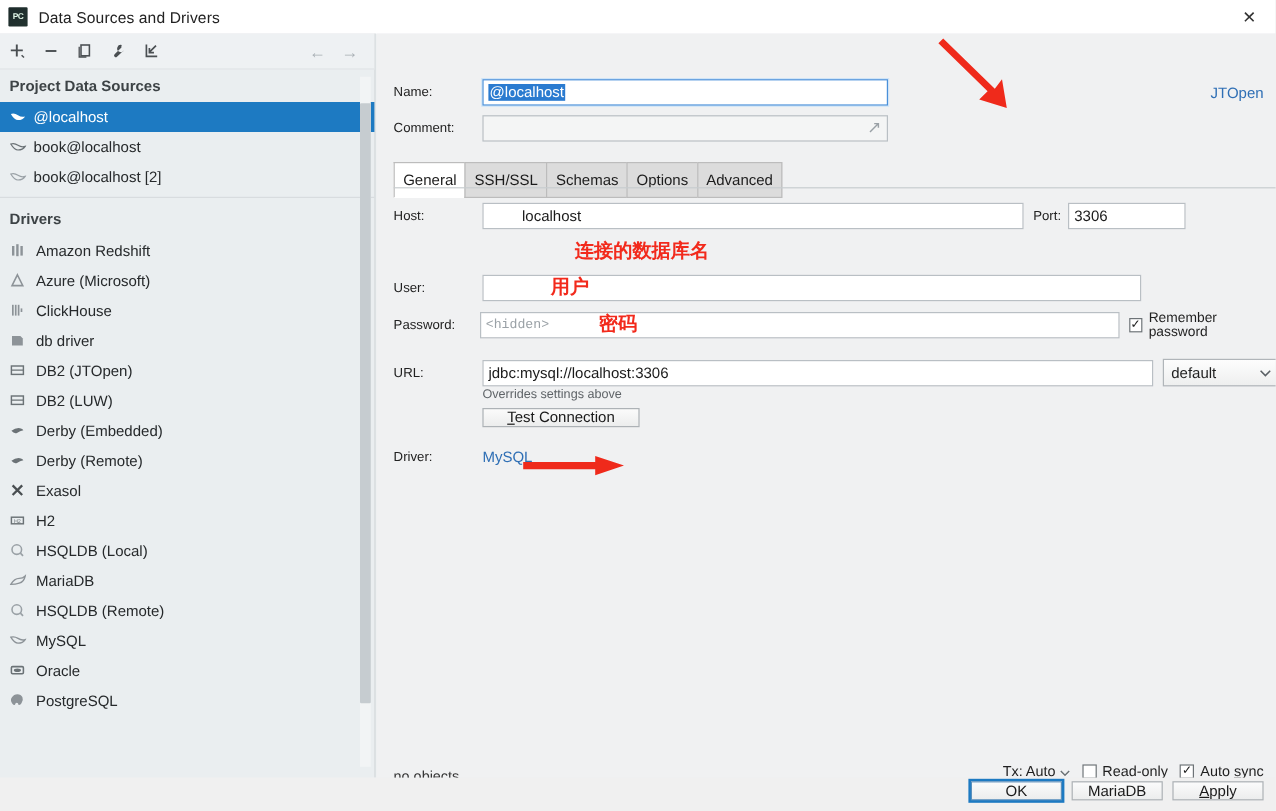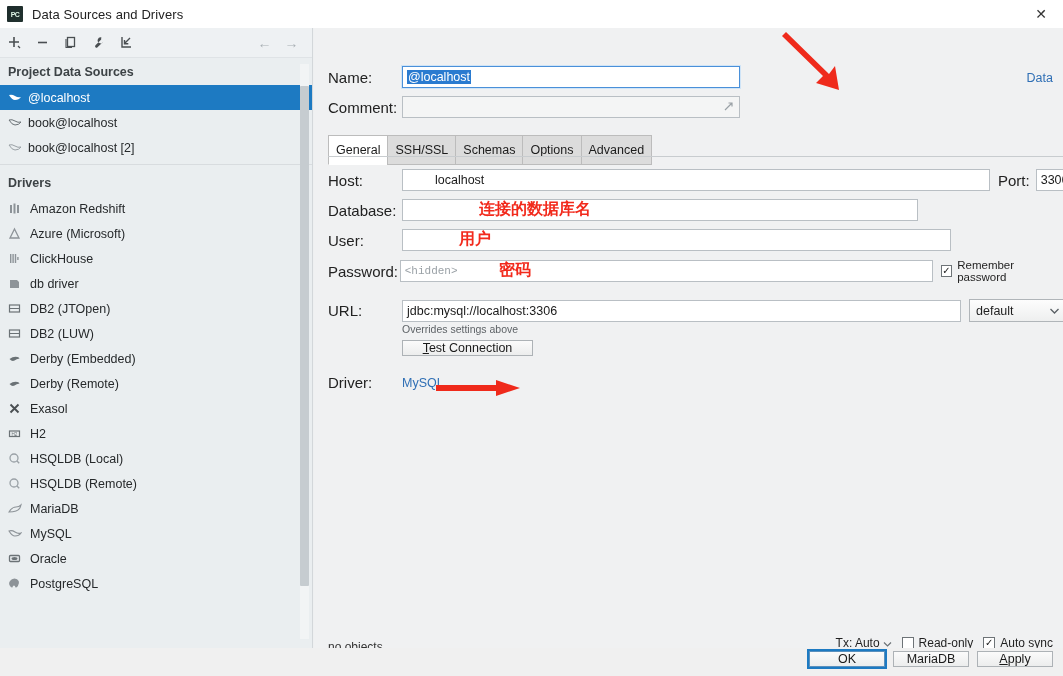--- a/index.html
+++ b/index.html
@@ -89,21 +89,21 @@
     position: absolute; right: 3px; top: 58px; width: 9px; height: 500px;
     background: #c6ccd0; border-radius: 1px; cursor: pointer;
   }
 
   
   #right-panel {
     position: absolute; left: 314px; top: 28px; width: 749px; height: 620px;
     background: #f0f1f2;
   }
   .frow { display: flex; align-items: center; }
-  .flabel { font-size: 15px; color: #222; }
+  .flabel { font-size: 11px; color: #222; }
 
   .tinput {
     background: #ffffff; border: 1px solid #b9bfc4;
     height: 22px; font-size: 12.5px; color: #1a1a1a;
     padding: 0 4px; display: flex; align-items: center;
     font-family: "Liberation Sans", sans-serif;
   }
   .tinput.focused { border: 1px solid #4a90d9; box-shadow: 0 0 0 1px #cfe4f7; }
 
   .sel-text { background: #2a7bd0; color: #fff; padding: 0 1px; }
@@ -338,34 +338,34 @@
         <span class="ic">
             <svg width="13" height="13" viewBox="0 0 13 13">
               <circle cx="6" cy="6" r="4" fill="none" stroke="#9aa1a6" stroke-width="1.3"></circle>
               <path d="M9 9 L11.2 11.2" stroke="#9aa1a6" stroke-width="1.4"></path>
             </svg>
           </span>
         <span>HSQLDB (Local)</span>
       </div>
       <div class="drv-row">
         <span class="ic">
+            <svg width="14" height="12" viewBox="0 0 14 12">
+              <path d="M1 9 q3 -5 7 -5 q3 0 5 -2 q-1 5 -5 6 q-3 1 -7 1z" fill="none" stroke="#8d9398" stroke-width="1.1"></path>
+            </svg>
+          </span>
+        <span>MariaDB</span>
+      </div>
+      <div class="drv-row">
+        <span class="ic">
             <svg width="13" height="13" viewBox="0 0 13 13">
               <circle cx="6" cy="6" r="4" fill="none" stroke="#9aa1a6" stroke-width="1.3"></circle>
               <path d="M9 9 L11.2 11.2" stroke="#9aa1a6" stroke-width="1.4"></path>
             </svg>
           </span>
         <span>HSQLDB (Remote)</span>
-      </div>
-      <div class="drv-row">
-        <span class="ic">
-            <svg width="14" height="12" viewBox="0 0 14 12">
-              <path d="M1 9 q3 -5 7 -5 q3 0 5 -2 q-1 5 -5 6 q-3 1 -7 1z" fill="none" stroke="#8d9398" stroke-width="1.1"></path>
-            </svg>
-          </span>
-        <span>MariaDB</span>
       </div>
       <div class="drv-row">
         <span class="ic">
             <svg width="14" height="12" viewBox="0 0 14 12">
               <path d="M1 3 q3 -1 6 1 q3 2 6 1 q-2 3 -6 3 q-3 0 -6 -5z" fill="none" stroke="#8d9398" stroke-width="1.1"></path>
             </svg>
           </span>
         <span>MySQL</span>
       </div>
       <div class="drv-row">
@@ -405,48 +405,42 @@
       <div class="tinput" style="width:338px; background:#f4f5f5; position:relative;">
         <span></span>
         <span style="position:absolute; right:4px; top:3px;">
           <svg width="13" height="13" viewBox="0 0 13 13">
               <path d="M3 10 L10 3 M6.5 3 L10 3 L10 6.5" fill="none" stroke="#9aa1a6" stroke-width="1.2"></path>
             </svg>
         </span>
       </div>
     </div>
 
-    <div id="reset-link">Data</div>
+    <div id="reset-link">JTOpen</div>
 
     <div id="tabs">
       <div class="tab active">General</div>
       <div class="tab">SSH/SSL</div>
       <div class="tab">Schemas</div>
       <div class="tab">Options</div>
       <div class="tab">Advanced</div>
     </div>
     <div id="tab-underline"></div>
 
     <div class="frow" style="position:absolute; left:14px; top:141px;">
       <div class="flabel" style="width:74px;">Host:</div>
-      <div class="tinput" style="width:588px;padding-left:32px;">
+      <div class="tinput" style="width:451px;padding-left:32px;">
         <span>localhost</span>
       </div>
       <div class="flabel" style="margin-left:8px;">Port:</div>
       <div class="tinput" style="width:98px; margin-left:6px;">
         <span>3306</span>
       </div>
     </div>
 
-    <div class="frow" style="position:absolute; left:14px; top:171px;">
-      <div class="flabel" style="width:74px;">Database:</div>
-      <div class="tinput" style="width:516px;">
-        <span></span>
-      </div>
-    </div>
 
     <div class="frow" style="position:absolute; left:14px; top:201px;">
       <div class="flabel" style="width:74px;">User:</div>
       <div class="tinput" style="width:549px;">
         <span></span>
       </div>
     </div>
 
     <div class="frow" style="position:absolute; left:14px; top:231px;">
       <div class="flabel" style="width:74px;">Password:</div>

